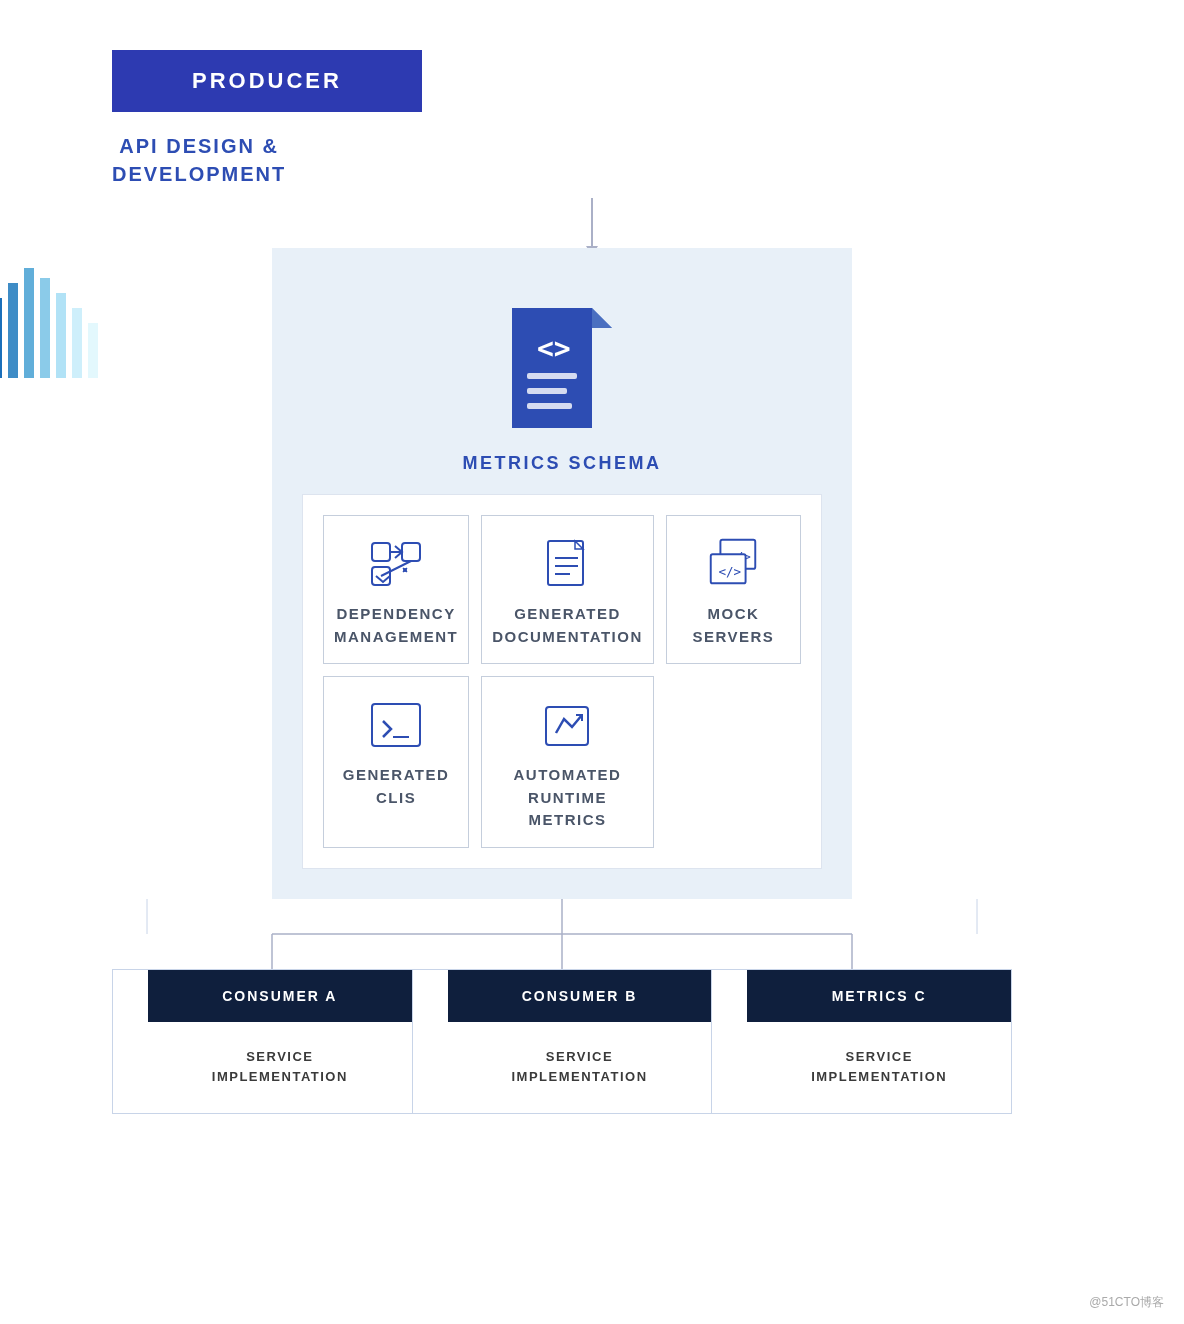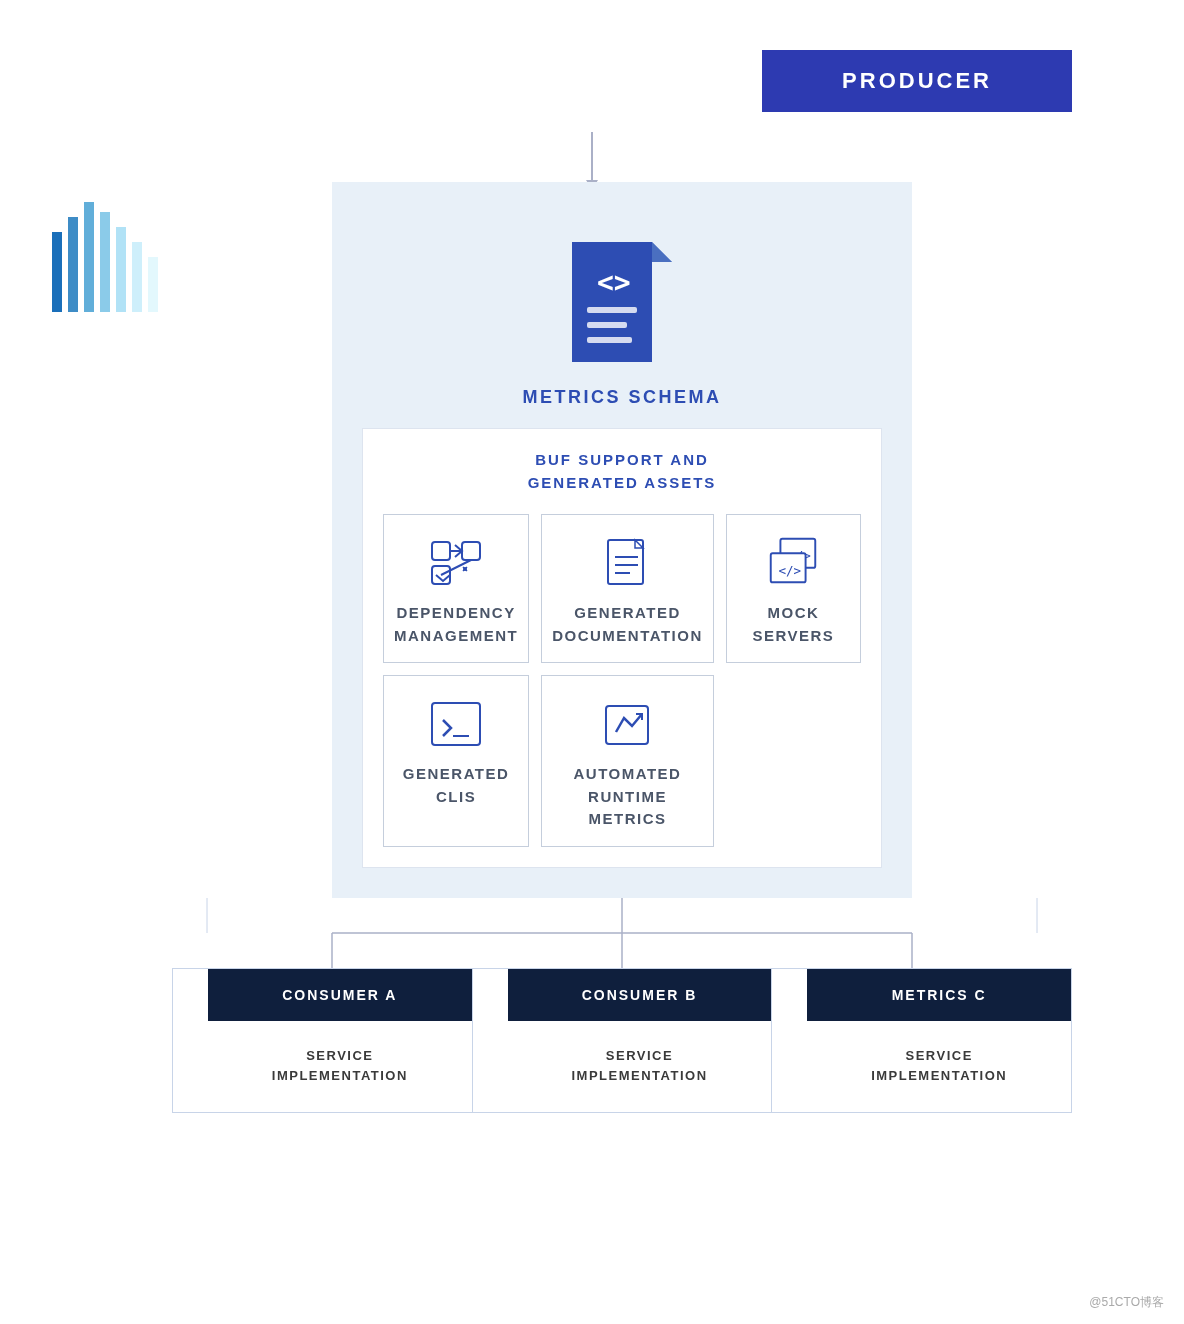--- a/index.html
+++ b/index.html
@@ -9,21 +9,21 @@
       display: flex;
       justify-content: center;
       align-items: flex-start;
       min-height: 1324px;
       padding: 20px;
     }
     .page-wrapper {
       width: 1000px;
       display: flex;
       flex-direction: column;
-      align-items: flex-end;
+      align-items: flex-start;
       padding: 30px 20px;
       position: relative;
     }
 
     
     .producer-box {
       background: #2d3ab1;
       color: #ffffff;
       padding: 18px 80px;
       font-size: 22px;
@@ -218,20 +218,23 @@
   </style>
 </head>
 <body>
 
 <div class="page-wrapper">
 
   <div class="producer-box">
     <span>PRODUCER</span>
   </div>
 
+  <div class="api-design-label">
+    API DESIGN &amp;<br>DEVELOPMENT
+  </div>
 
   <div class="arrow-down"></div>
 
   <div style="position:relative; width:900px; display:flex; justify-content:center; margin-top:0;">
 
     <div class="deco-bars">
       <div class="deco-bar" style="height:80px; background:#1a6fba; opacity:1;"></div>
       <div class="deco-bar" style="height:95px; background:#2980c0; opacity:0.9;"></div>
       <div class="deco-bar" style="height:110px; background:#3a9ad0; opacity:0.8;"></div>
       <div class="deco-bar" style="height:100px; background:#5ab5e0; opacity:0.7;"></div>
@@ -254,23 +257,20 @@
 
           <rect x="25" y="75" width="50" height="6" rx="2" fill="rgba(255,255,255,0.8)"></rect>
           <rect x="25" y="90" width="40" height="6" rx="2" fill="rgba(255,255,255,0.8)"></rect>
           <rect x="25" y="105" width="45" height="6" rx="2" fill="rgba(255,255,255,0.8)"></rect>
         </svg>
       </div>
 
       <div class="protobuf-label">METRICS  SCHEMA</div>
 
       <div class="buf-support-box">
-        <div class="buf-support-label">
-          BUF SUPPORT AND<br>GENERATED ASSETS
-        </div>
 
         <div class="cards-grid">
 
           <div class="card">
             <div class="card-icon">
               <svg width="58" height="52" viewBox="0 0 58 52" fill="none">
                 <rect x="5" y="5" width="18" height="18" rx="3" stroke="#2d4db3" stroke-width="2" fill="none"></rect>
                 <rect x="35" y="5" width="18" height="18" rx="3" stroke="#2d4db3" stroke-width="2" fill="none"></rect>
                 <rect x="5" y="29" width="18" height="18" rx="3" stroke="#2d4db3" stroke-width="2" fill="none"></rect>
                 <path d="M23 14 L35 14" stroke="#2d4db3" stroke-width="2"></path>

